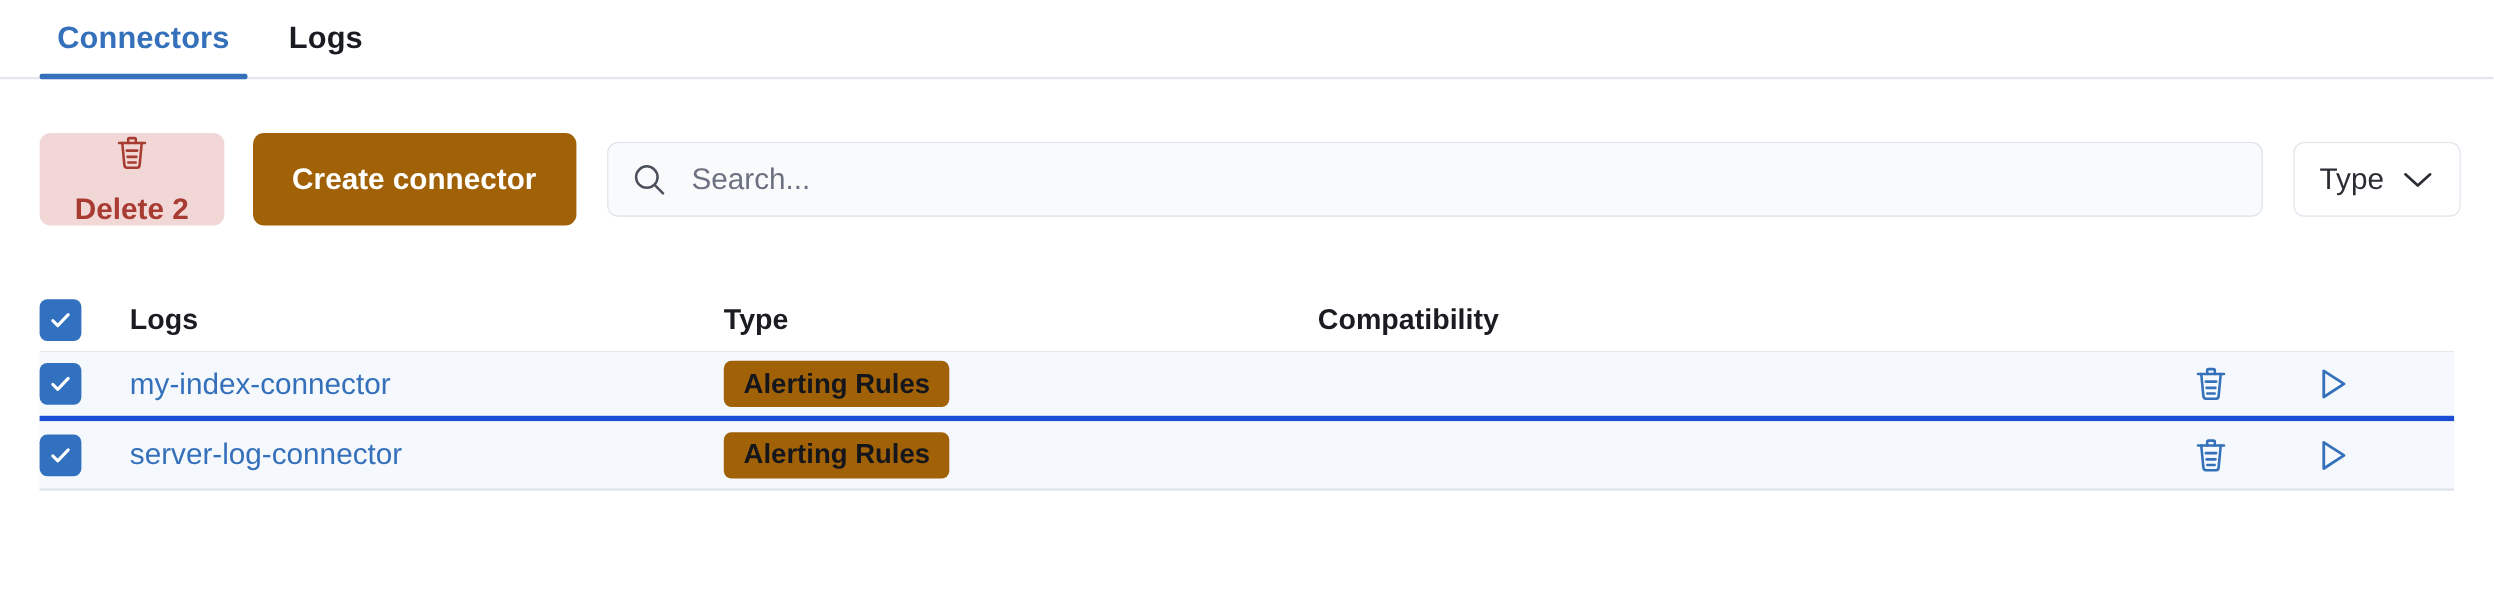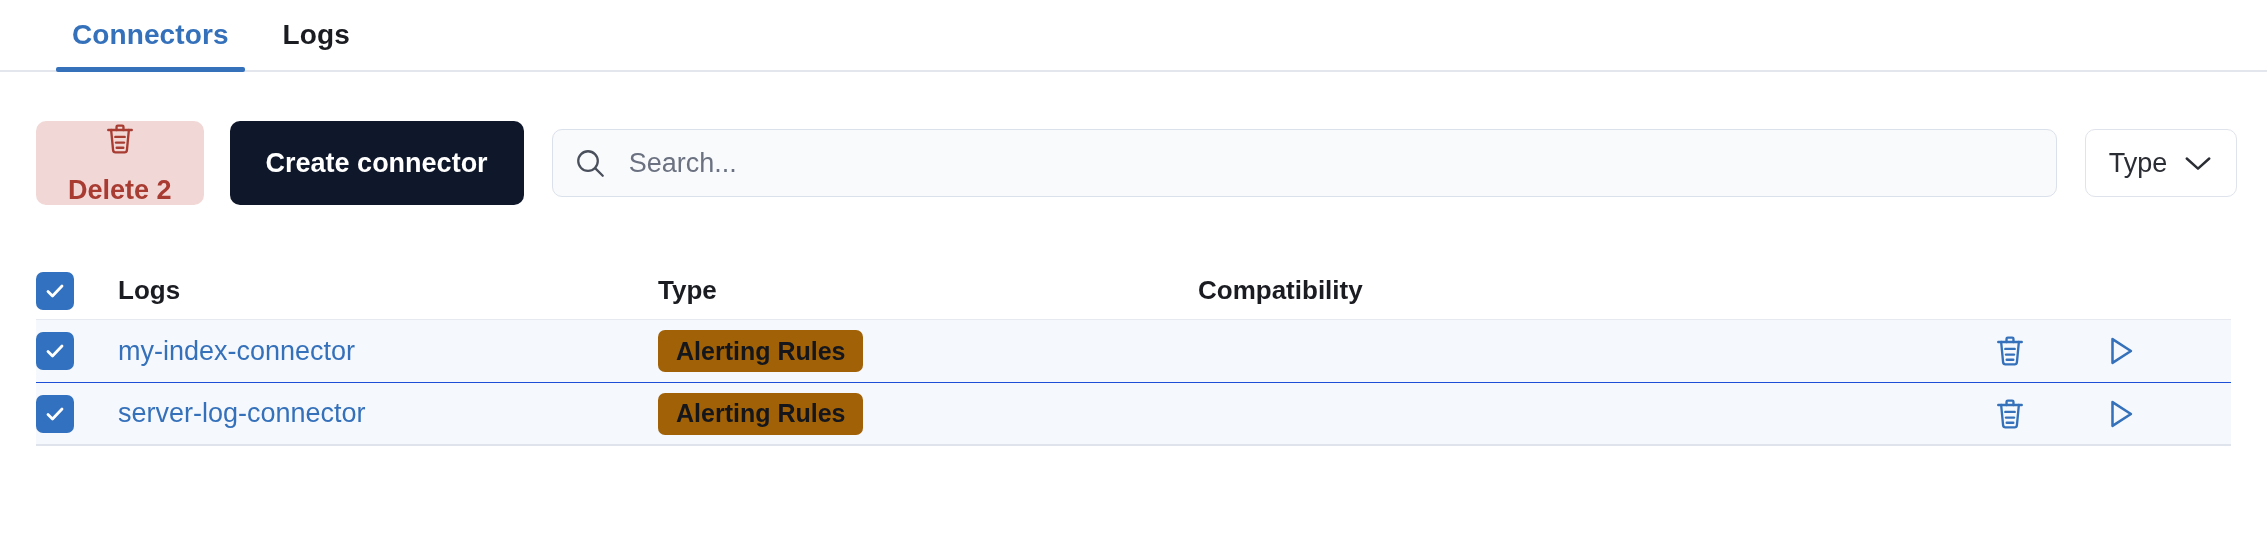--- a/index.html
+++ b/index.html
@@ -20,21 +20,21 @@
 
   
   .tabbar {
     position: absolute;
     left: 0; top: 0;
     width: 2267px;
     height: 72px;
     border-bottom: 2px solid #e3e6ed;
     display: flex;
     align-items: flex-start;
-    padding-left: 56px;
+    padding-left: 36px;
   }
   .tab {
     position: relative;
     height: 70px;
     display: flex;
     align-items: center;
     padding: 0 16px;
     margin-right: 22px;
     font-size: 28px;
     font-weight: bold;
@@ -82,21 +82,21 @@
   }
   .btn-delete {
     background: #f1d8d6;
     color: #a83c33;
     padding: 0 32px;
     gap: 18px;
     margin-right: 26px;
   }
   .btn-delete svg { display: block; }
   .btn-create {
-    background: #0f172a;
+    background: #a16207;
     color: #ffffff;
     padding: 0 36px;
     margin-right: 28px;
   }
 
   .search-wrap {
     flex: 1 1 auto;
     height: 68px;
     background: #f9fafc;
     border: 1px solid #dbe1ea;
@@ -148,21 +148,21 @@
     display: flex;
     align-items: center;
     height: 63px;
   }
   .row.header {
     height: 58px;
     border-bottom: 1px solid #e6e9ef;
   }
   .row.data {
     background: #f5f8fc;
-    border-bottom: 1px solid #1d4ed8;
+    border-bottom: 5px solid #1d4ed8;
   }
   .row.data.last { border-bottom: 2px solid #dfe4ec; }
 
   .cell-check { width: 82px; flex: 0 0 82px; display: flex; align-items: center; }
   .cell-name  { width: 540px; flex: 0 0 540px; }
   .cell-type  { width: 540px; flex: 0 0 540px; }
   .cell-compat{ flex: 1 1 auto; }
   .cell-actions { width: 260px; flex: 0 0 260px; display: flex; align-items: center; justify-content: flex-start; gap: 78px; padding-left: 22px;}
 
   .th {

